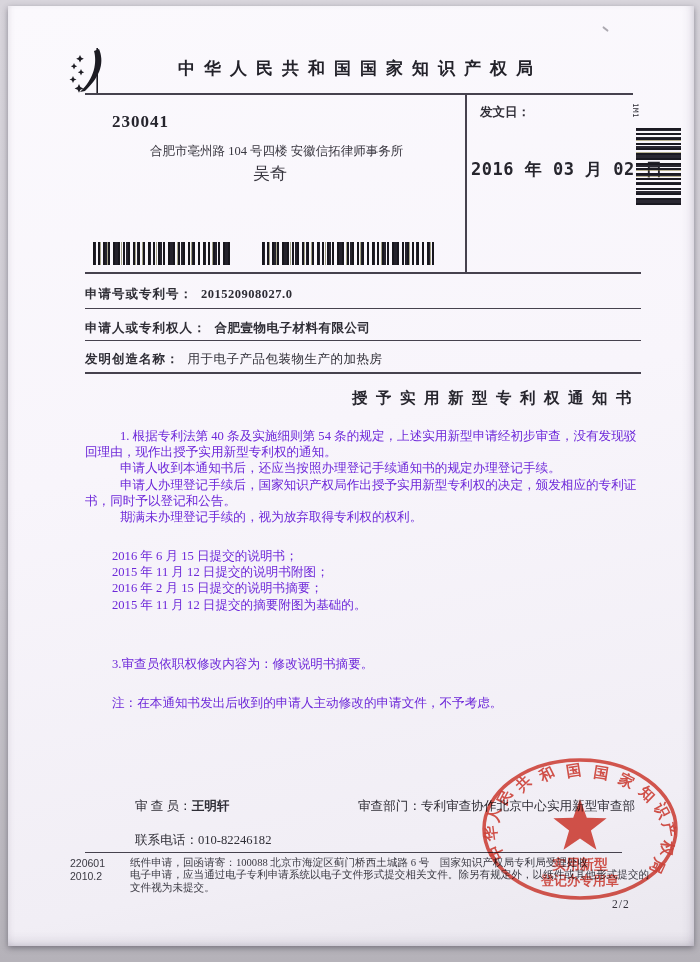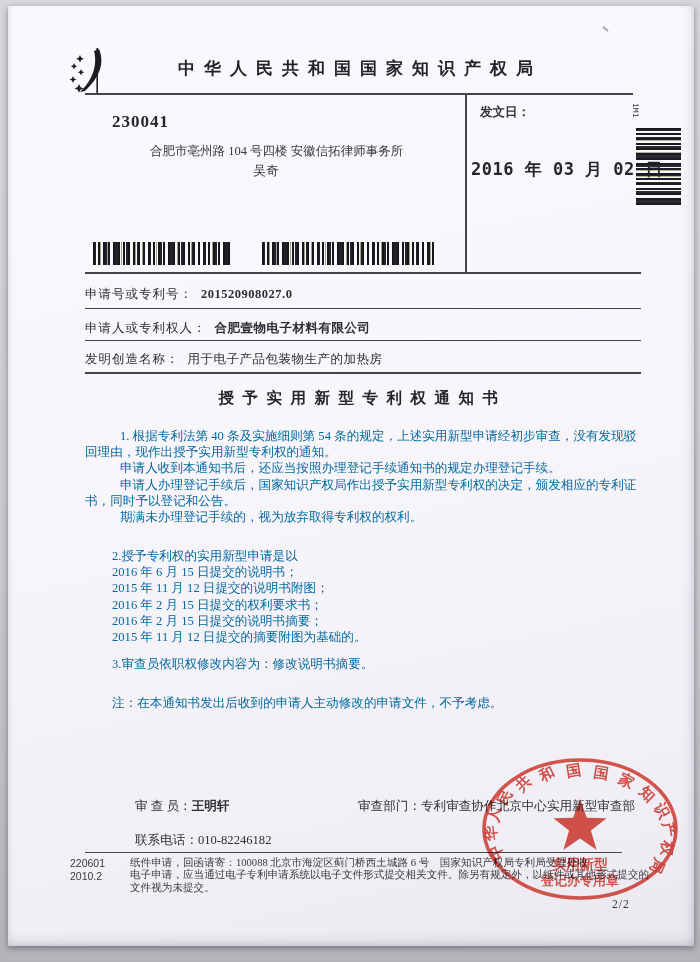--- a/index.html
+++ b/index.html
@@ -17,21 +17,21 @@
   }
   .rule{position:absolute;height:1.5px;background:#46424e;}
   .vline{position:absolute;width:1.5px;background:#46424e;}
   .hdr-title{
     position:absolute;left:85px;top:57px;width:550px;text-align:center;
     font-family:"Liberation Sans","DejaVu Sans",sans-serif;
     font-size:17px;font-weight:bold;letter-spacing:9px;color:#23222a;white-space:nowrap;
   }
   .postal{position:absolute;left:112px;top:112px;font-size:17px;font-weight:bold;color:#26252d;letter-spacing:1px;}
   .addr{position:absolute;left:150px;top:143px;font-size:12.5px;color:#38363f;}
-  .addr-name{position:absolute;left:253px;top:162px;font-size:13px;color:#38363f;}
+  .addr-name{position:absolute;left:253px;top:162px;font-size:17px;color:#38363f;}
   .fw-label{position:absolute;left:480px;top:104px;font-size:12.5px;font-weight:bold;color:#302e37;}
   .fw-date{
     position:absolute;left:471px;top:158px;font-size:17px;font-weight:bold;color:#26252d;
     font-family:"DejaVu Sans Mono","Liberation Mono",monospace;letter-spacing:0.5px;white-space:nowrap;
   }
   .barcode-h{
     position:absolute;height:23px;
     background:
       repeating-linear-gradient(90deg,#17161d 0 2px,transparent 2px 5px),
       repeating-linear-gradient(90deg,#24222c 0 3px,transparent 3px 11px),
@@ -43,29 +43,29 @@
       repeating-linear-gradient(180deg,#1b1a22 0 2px,transparent 2px 5px),
       repeating-linear-gradient(180deg,#2a2832 0 3px,transparent 3px 9px),
       repeating-linear-gradient(180deg,rgba(120,110,40,.5) 0 1px,transparent 1px 6px);
   }
   .barcode-v-label{
     position:absolute;left:640px;top:103px;font-size:7.5px;color:#2c2b33;
     transform:rotate(90deg);transform-origin:left top;letter-spacing:.5px;
     font-family:"DejaVu Sans Mono","Liberation Mono",monospace;
   }
   .meta-row{position:absolute;left:85px;width:557px;font-size:12.5px;color:#2e2d35;white-space:nowrap;}
-  .meta-row .lbl{font-weight:normal;letter-spacing:1px;}
+  .meta-row .lbl{font-weight:bold;letter-spacing:1px;}
   .meta-row .val{font-weight:bold;margin-left:8px;letter-spacing:.5px;}
   .meta-pair2{position:absolute;left:266px;top:0;}
   .notice-title{
-    position:absolute;left:85px;top:388px;width:555px;text-align:center;
+    position:absolute;left:85px;top:388px;width:555px;text-align:right;
     font-family:Liberation Serif, serif;
     font-size:15.5px;font-weight:bold;letter-spacing:8.5px;color:#26252d;white-space:nowrap;
   }
-  .body-sec{position:absolute;left:85px;width:558px;font-size:12.6px;line-height:16.2px;color:#0369a1;}
+  .body-sec{position:absolute;left:85px;width:558px;font-size:12.6px;line-height:16.2px;color:#6d28d9;}
   .body-sec p{margin:0;text-indent:35px;}
   .body-sec p.l2{text-indent:27px;}
   .sign-row{position:absolute;top:798px;left:135px;width:510px;font-size:12.6px;color:#2f2e36;white-space:nowrap;}
   .sign-dept{position:absolute;left:223px;top:0;}
   .phone{position:absolute;top:832px;left:135px;font-size:12.6px;color:#2f2e36;}
   .foot-code{position:absolute;left:70px;top:857px;font-size:10.5px;line-height:12.5px;color:#3a3942;font-family:"Liberation Sans","DejaVu Sans",sans-serif;}
   .foot-text{position:absolute;left:130px;top:857px;width:525px;font-size:10.6px;line-height:12.4px;color:#3a3942;}
   .pagenum{position:absolute;left:612px;top:898px;font-size:11.5px;color:#34333c;letter-spacing:1px;}
   .stamp{position:absolute;left:466px;top:750px;mix-blend-mode:multiply;opacity:.93;}
   .speck{position:absolute;left:602px;top:28px;width:7px;height:2px;background:#8a8790;transform:rotate(40deg);border-radius:2px;opacity:.7;}
@@ -120,24 +120,22 @@
 
   <div class="notice-title">授予实用新型专利权通知书</div>
 
   <div class="body-sec" style="top:428px;">
     <p>1. 根据专利法第 40 条及实施细则第 54 条的规定，上述实用新型申请经初步审查，没有发现驳回理由，现作出授予实用新型专利权的通知。</p>
     <p>申请人收到本通知书后，还应当按照办理登记手续通知书的规定办理登记手续。</p>
     <p>申请人办理登记手续后，国家知识产权局作出授予实用新型专利权的决定，颁发相应的专利证书，同时予以登记和公告。</p>
     <p>期满未办理登记手续的，视为放弃取得专利权的权利。</p>
   </div>
   <div class="body-sec" style="top:548px;">
-    <p class="l2">2.授予专利权的实用新型申请是以</p>
     <p class="l2">2016 年 6 月 15 日提交的说明书；</p>
     <p class="l2">2015 年 11 月 12 日提交的说明书附图；</p>
-    <p class="l2">2016 年 2 月 15 日提交的权利要求书；</p>
     <p class="l2">2016 年 2 月 15 日提交的说明书摘要；</p>
     <p class="l2">2015 年 11 月 12 日提交的摘要附图为基础的。</p>
   </div>
   <div class="body-sec" style="top:656px;">
     <p class="l2">3.审查员依职权修改内容为：修改说明书摘要。</p>
   </div>
   <div class="body-sec" style="top:695px;">
     <p class="l2">注：在本通知书发出后收到的申请人主动修改的申请文件，不予考虑。</p>
   </div>
 

